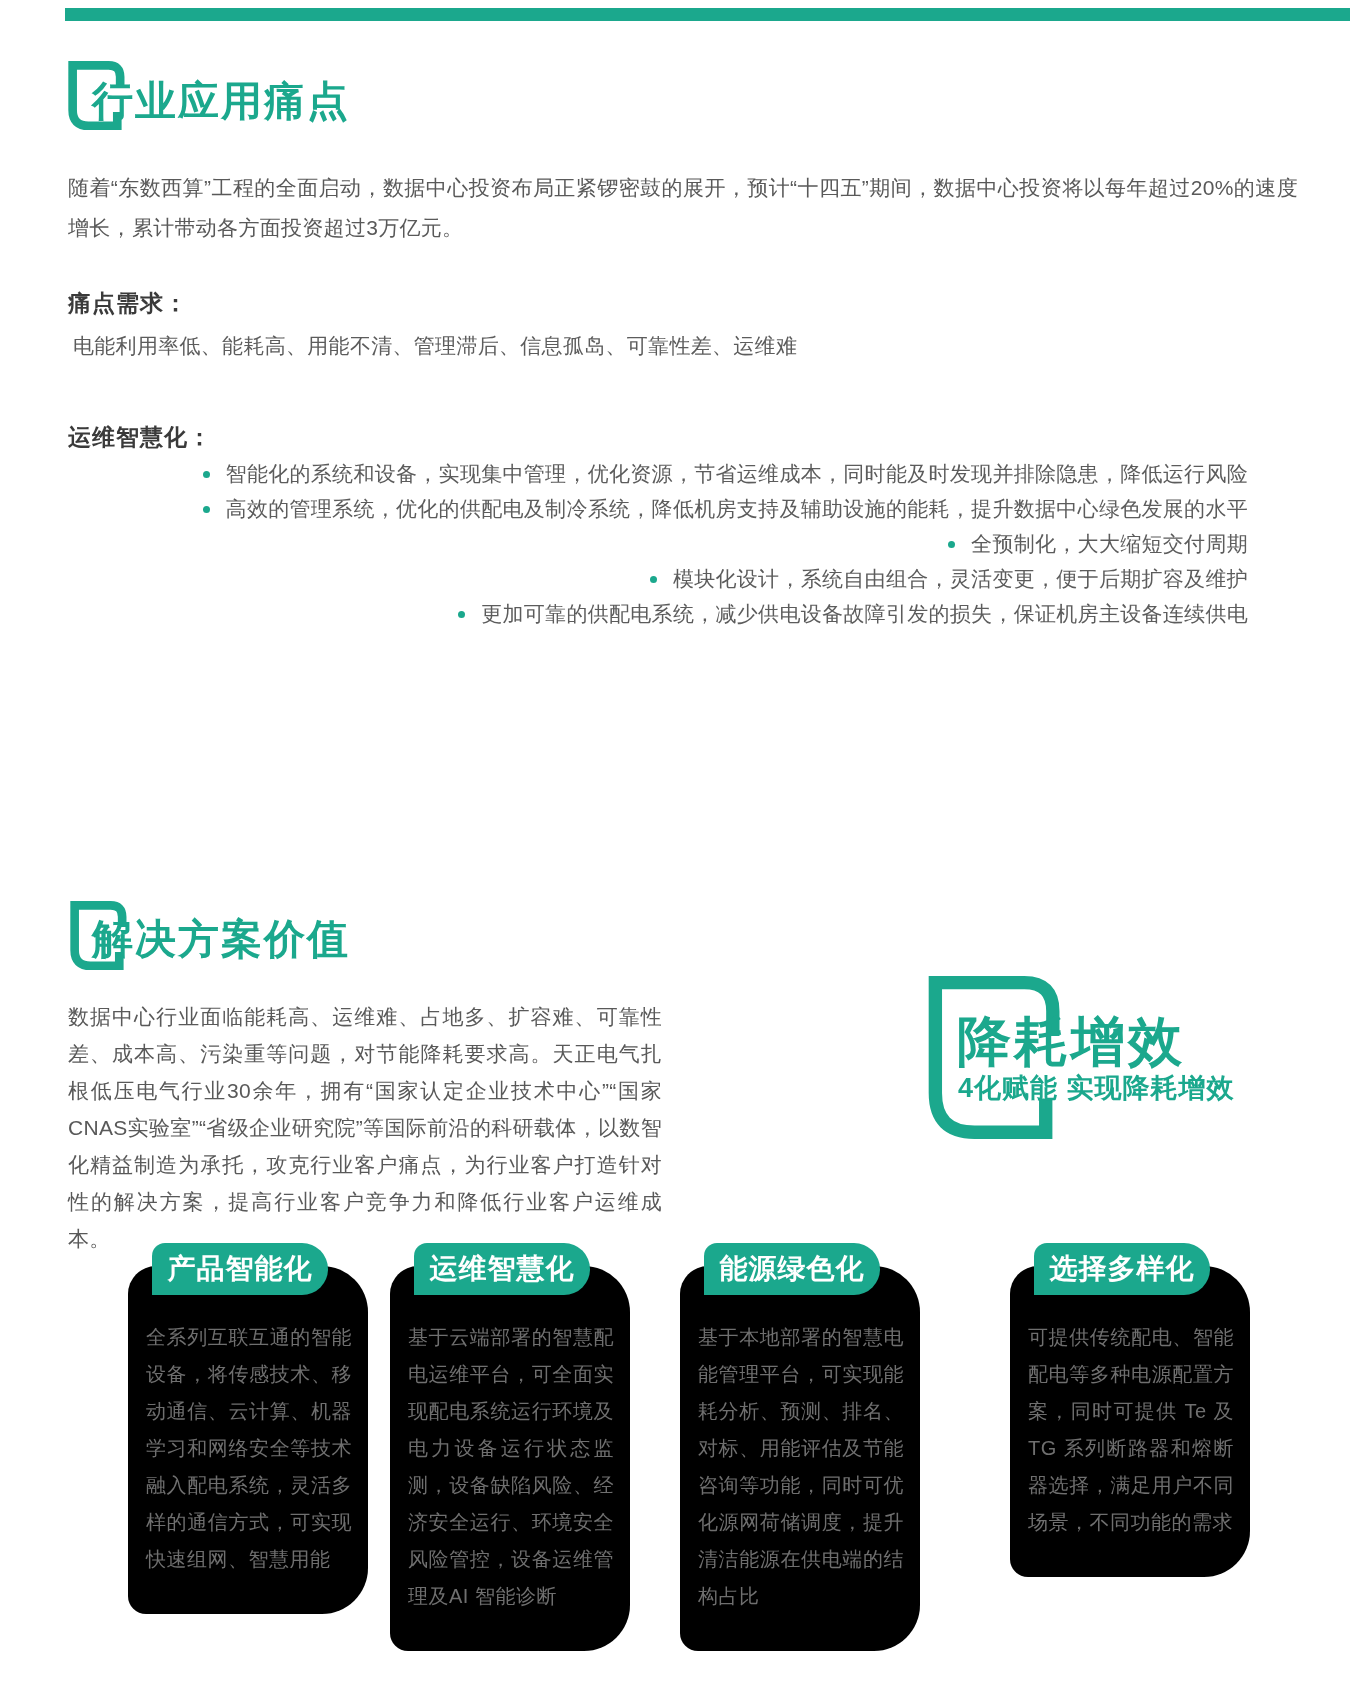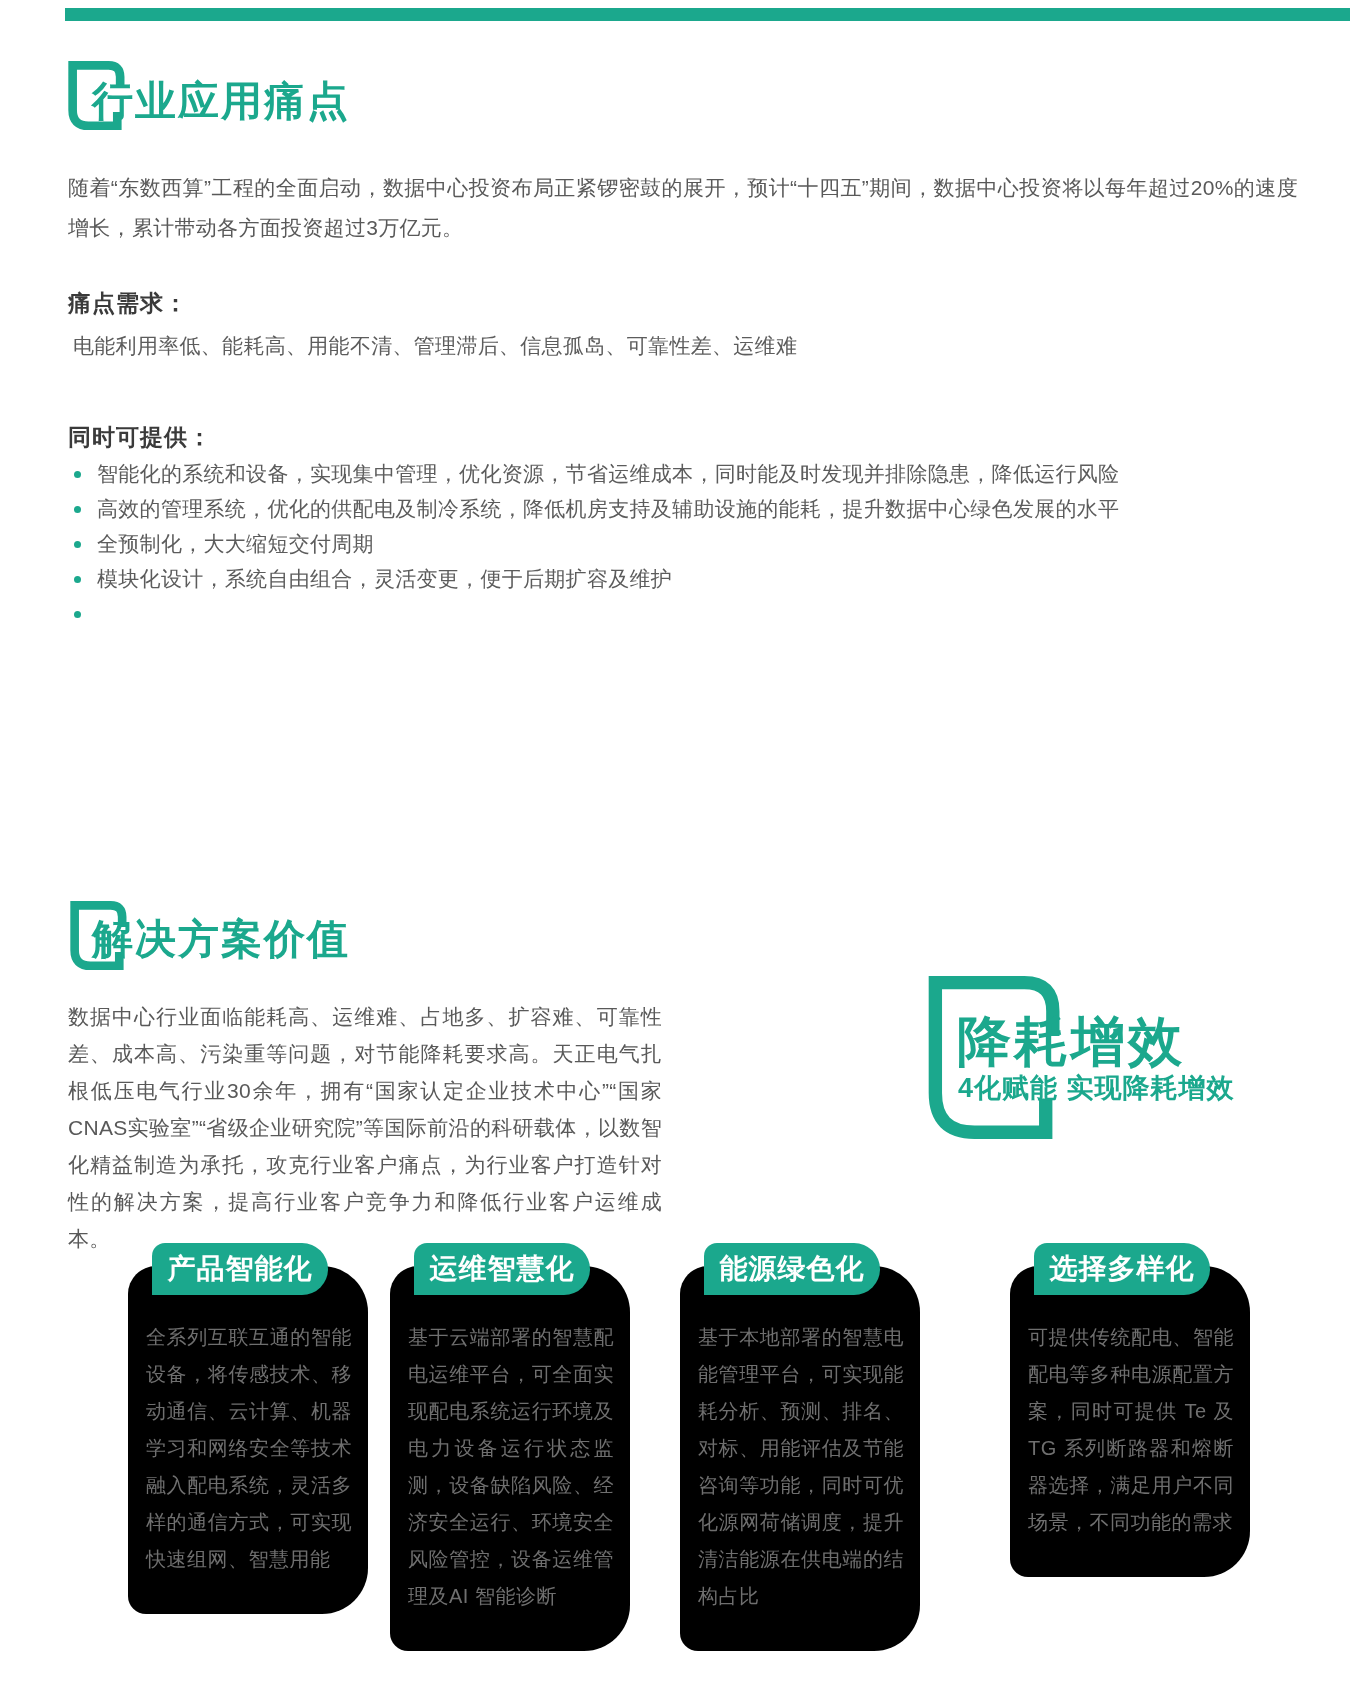--- a/index.html
+++ b/index.html
@@ -33,21 +33,21 @@
     position:absolute; left:68px; font-size:23px; font-weight:bold;
     color:#3a3a3a; letter-spacing:1px;
   }
   .demand-heading { top:288px; }
   .demand-text {
     position:absolute; left:73px; top:332px; width:1100px;
     font-size:21px; color:#5c5c5c; letter-spacing:0.3px;
   }
   .trend-heading { top:422px; }
   .trend-list {
-    position:absolute; left:68px; top:463px; width:1180px; list-style:none;
+    position:absolute; left:68px; top:463px; width:1180px; list-style:none;text-align:right;
   }
   .trend-list li {
     font-size:21px; line-height:22px; color:#5c5c5c; margin-bottom:13px;
     letter-spacing:0.3px; white-space:nowrap;
   }
   .dot {
     display:inline-block; width:7px; height:7px; border-radius:50%;
     background:#1BA88D; margin:0 16px 0 6px; vertical-align:3px;
   }
 
@@ -98,27 +98,27 @@
     <svg class="bracket-icon icon-1" viewBox="0 0 100 104" fill="none" xmlns="http://www.w3.org/2000/svg">
       <path d="M78 38 L78 24 Q78 8 62 8 L12 8 L12 70 Q12 92 34 92 L74 92 L74 73" stroke="#1BA88D" stroke-width="12" fill="none"></path>
     </svg>
     <h1 class="section-title title-1">行业应用痛点</h1>
 
     <p class="intro">随着“东数西算”工程的全面启动，数据中心投资布局正紧锣密鼓的展开，预计“十四五”期间，数据中心投资将以每年超过20%的速度增长，累计带动各方面投资超过3万亿元。</p>
 
     <h2 class="sub-heading demand-heading">痛点需求：</h2>
     <p class="demand-text">电能利用率低、能耗高、用能不清、管理滞后、信息孤岛、可靠性差、运维难</p>
 
-    <h2 class="sub-heading trend-heading">同时可提供：</h2>
+    <h2 class="sub-heading trend-heading">运维智慧化：</h2>
     <ul class="trend-list">
       <li><span class="dot"></span><span>智能化的系统和设备，实现集中管理，优化资源，节省运维成本，同时能及时发现并排除隐患，降低运行风险</span></li>
       <li><span class="dot"></span><span>高效的管理系统，优化的供配电及制冷系统，降低机房支持及辅助设施的能耗，提升数据中心绿色发展的水平</span></li>
       <li><span class="dot"></span><span>全预制化，大大缩短交付周期</span></li>
       <li><span class="dot"></span><span>模块化设计，系统自由组合，灵活变更，便于后期扩容及维护</span></li>
-      <li><span class="dot"></span></li>
+      <li><span class="dot"></span><span>更加可靠的供配电系统，减少供电设备故障引发的损失，保证机房主设备连续供电</span></li>
     </ul>
   </section>
 
   <section>
     <svg class="bracket-icon icon-2" viewBox="0 0 100 104" fill="none" xmlns="http://www.w3.org/2000/svg">
       <path d="M78 38 L78 24 Q78 8 62 8 L12 8 L12 70 Q12 92 34 92 L74 92 L74 73" stroke="#1BA88D" stroke-width="12" fill="none"></path>
     </svg>
     <h1 class="section-title title-2">解决方案价值</h1>
 
     <p class="solution-paragraph">数据中心行业面临能耗高、运维难、占地多、扩容难、可靠性差、成本高、污染重等问题，对节能降耗要求高。天正电气扎根低压电气行业30余年，拥有“国家认定企业技术中心”“国家CNAS实验室”“省级企业研究院”等国际前沿的科研载体，以数智化精益制造为承托，攻克行业客户痛点，为行业客户打造针对性的解决方案，提高行业客户竞争力和降低行业客户运维成本。</p>

